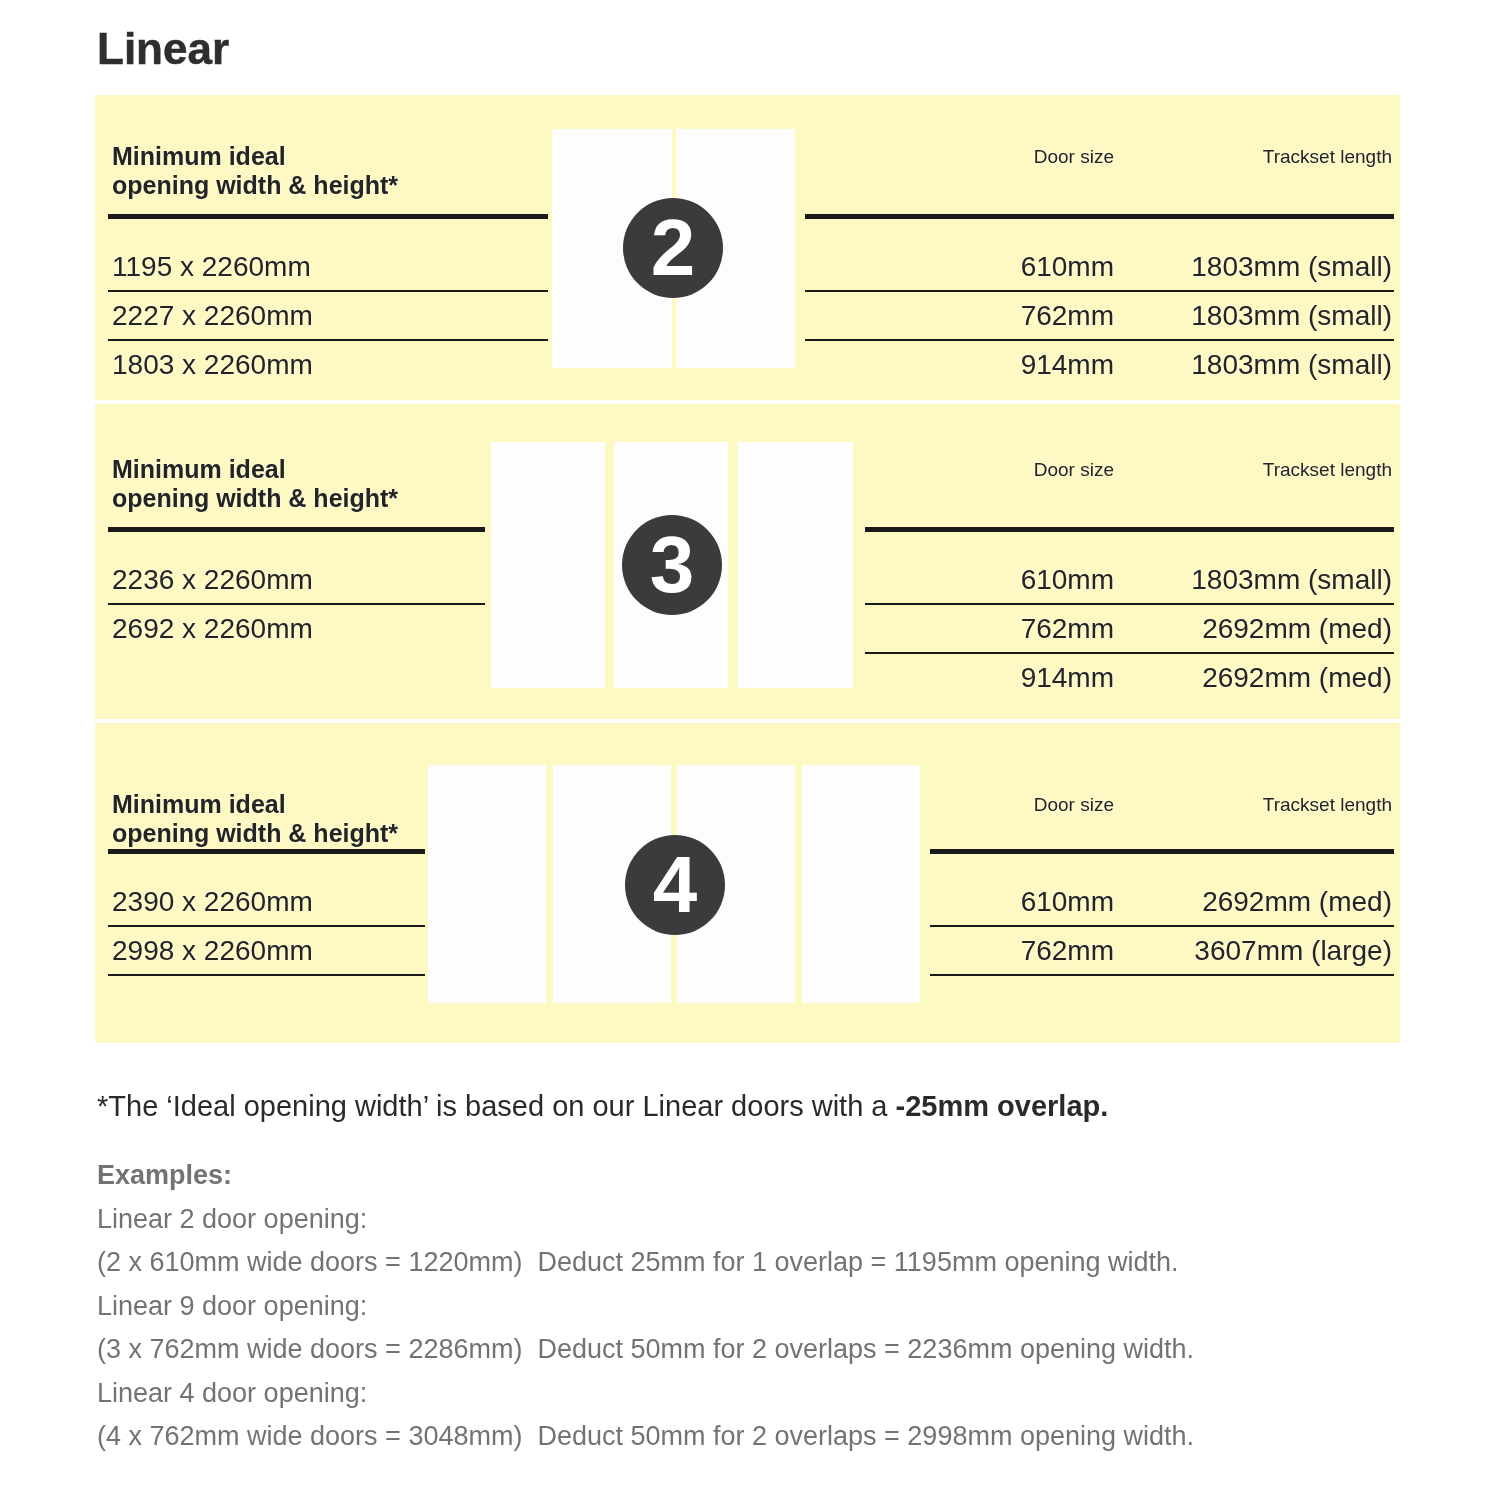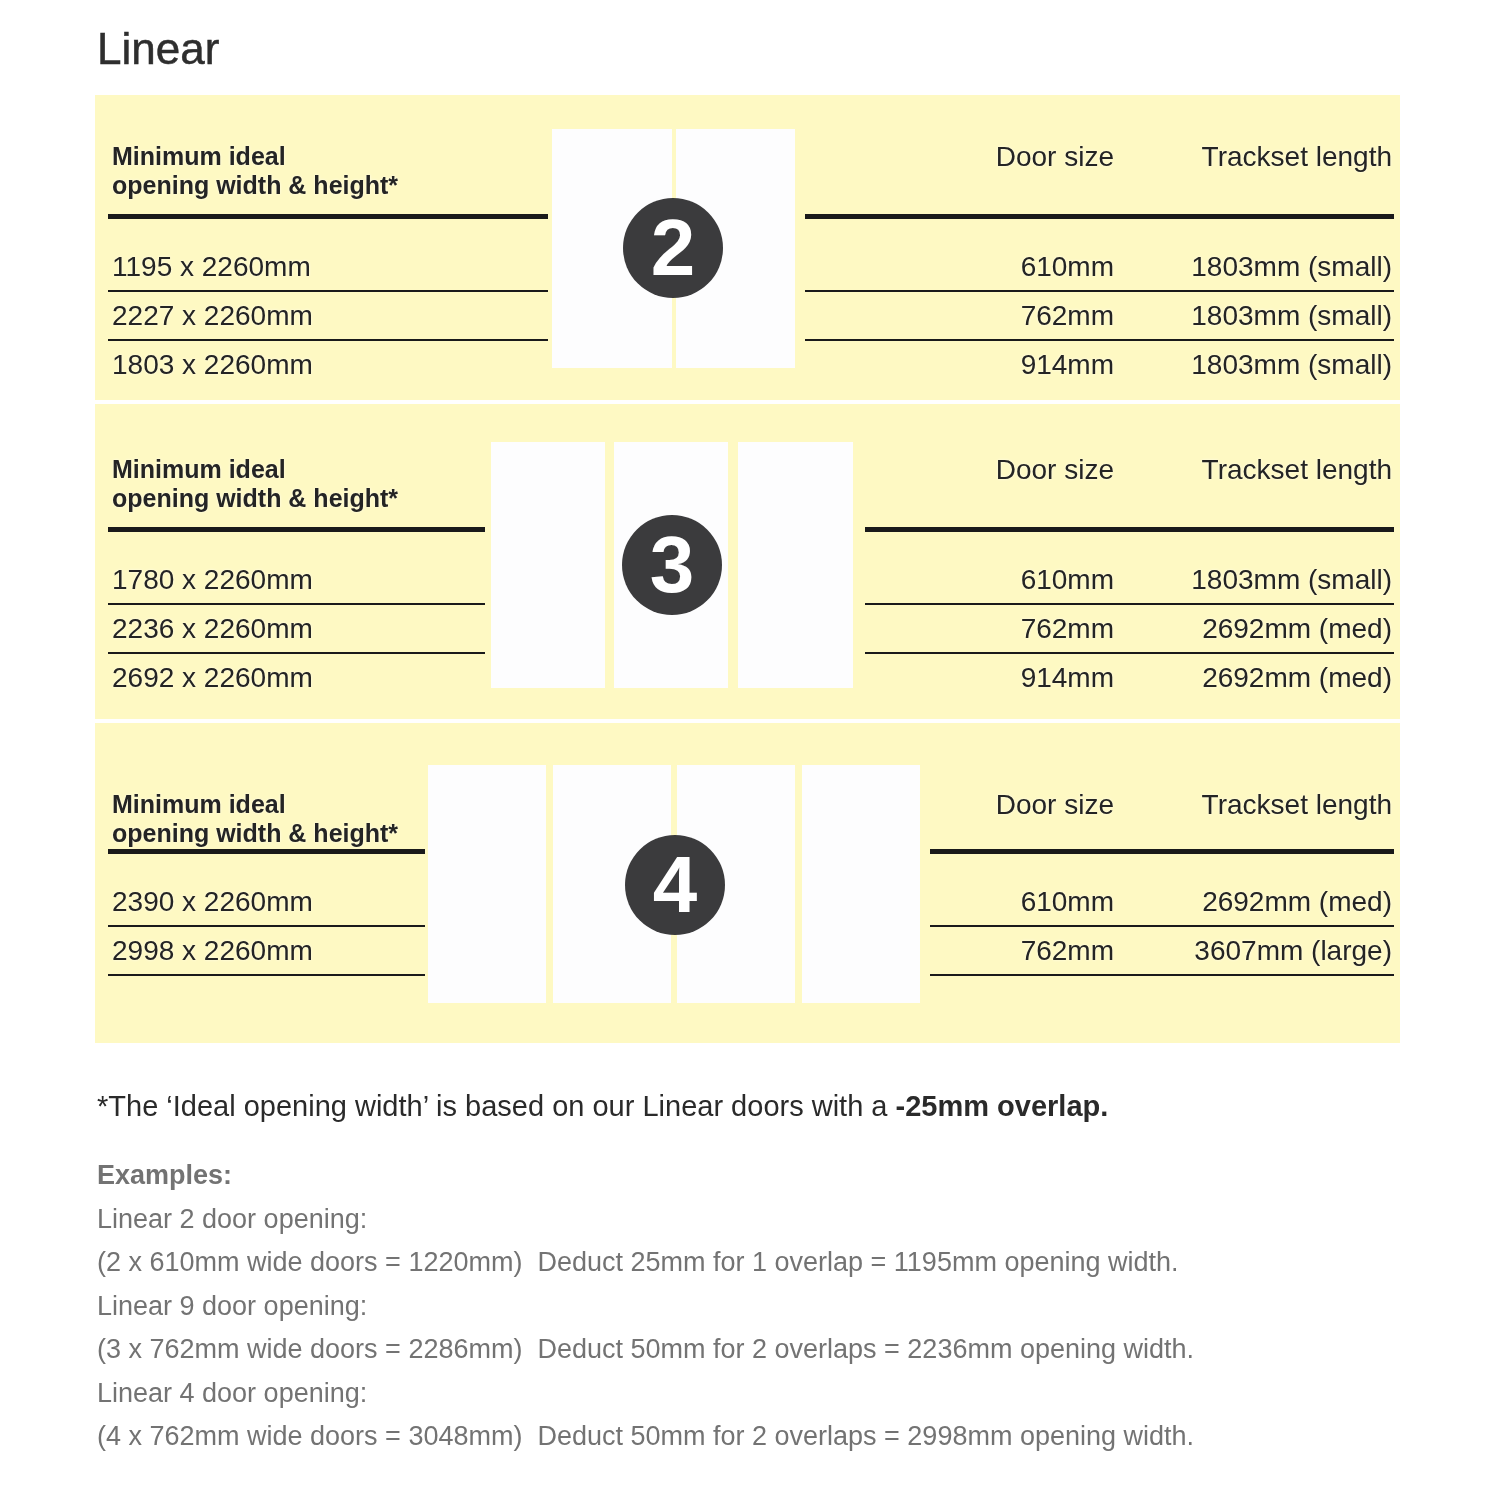--- a/index.html
+++ b/index.html
@@ -3,38 +3,38 @@
 <meta charset="utf-8">
 <style>
   html,body{margin:0;padding:0}
   body{
     width:1500px;height:1500px;position:relative;overflow:hidden;
     background:#ffffff;color:#262626;
     font-family:"Liberation Sans", sans-serif;
   }
   .title{
     position:absolute;left:97px;top:26px;
-    font-size:44px;line-height:46px;font-weight:400;color:#2e2e2e;
+    font-size:44px;line-height:46px;font-weight:700;color:#2e2e2e;
     -webkit-text-stroke:.5px #2e2e2e;
   }
   .panel{
     position:absolute;left:95px;top:95px;width:1305px;height:948px;
     background:#fef9c3;
   }
   .panel .txt{text-shadow:0 0 3px rgba(255,255,255,.65)}
   .divider{position:absolute;left:0;width:1305px;height:4px;background:#ffffff}
   .door{position:absolute;background:#fdfdfe}
   .badge{
     position:absolute;width:100px;height:100px;border-radius:50%;
     background:#3b3b3d;color:#ffffff;
     display:flex;align-items:center;justify-content:center;
     font-size:80px;font-weight:700;
   }
   .min-label{position:absolute;font-size:25px;font-weight:700;line-height:29px;color:#242424}
-  .rhead{position:absolute;display:flex;height:30px;align-items:center;font-size:28px;color:#242424}
+  .rhead{position:absolute;display:flex;height:30px;align-items:center;font-size:19px;color:#242424}
   .tbl{position:absolute;border-top:5px solid #1a1a1a;padding-top:24px}
   .row{height:47px;display:flex;align-items:center;font-size:28px;color:#242424}
   .sep .row + .row{border-top:2.5px solid #1a1a1a}
   .closed .row{border-bottom:2.5px solid #1a1a1a}
   .lrow{padding-left:4px}
   .c1{flex:1;text-align:right}
   .c2{width:278px;text-align:right;padding-right:2px}
   .foot{position:absolute;left:97px;top:1087px;font-size:29px;line-height:38px;color:#2a2a2a}
   .foot b{font-weight:700}
   .examples{position:absolute;left:97px;top:1154px;font-size:27px;line-height:43.5px;color:#737373}
@@ -84,21 +84,20 @@
   </div>
 
   <div class="divider" style="top:305px"></div>
 
   <div>
     <div class="min-label txt" style="left:17px;top:360px">
       <div>Minimum ideal</div>
       <div>opening width &amp; height*</div>
     </div>
     <div class="tbl sep txt" style="left:13px;top:432px;width:377px">
-      <div class="row lrow">1780 x 2260mm</div>
       <div class="row lrow">2236 x 2260mm</div>
       <div class="row lrow">2692 x 2260mm</div>
     </div>
 
     <div class="door" style="left:396px;top:347px;width:114px;height:246px"></div>
     <div class="door" style="left:519px;top:347px;width:114px;height:246px"></div>
     <div class="door" style="left:643px;top:347px;width:115px;height:246px"></div>
     <div class="badge" style="left:527px;top:420px">3</div>
 
     <div class="rhead txt" style="left:770px;top:360px;width:529px">

